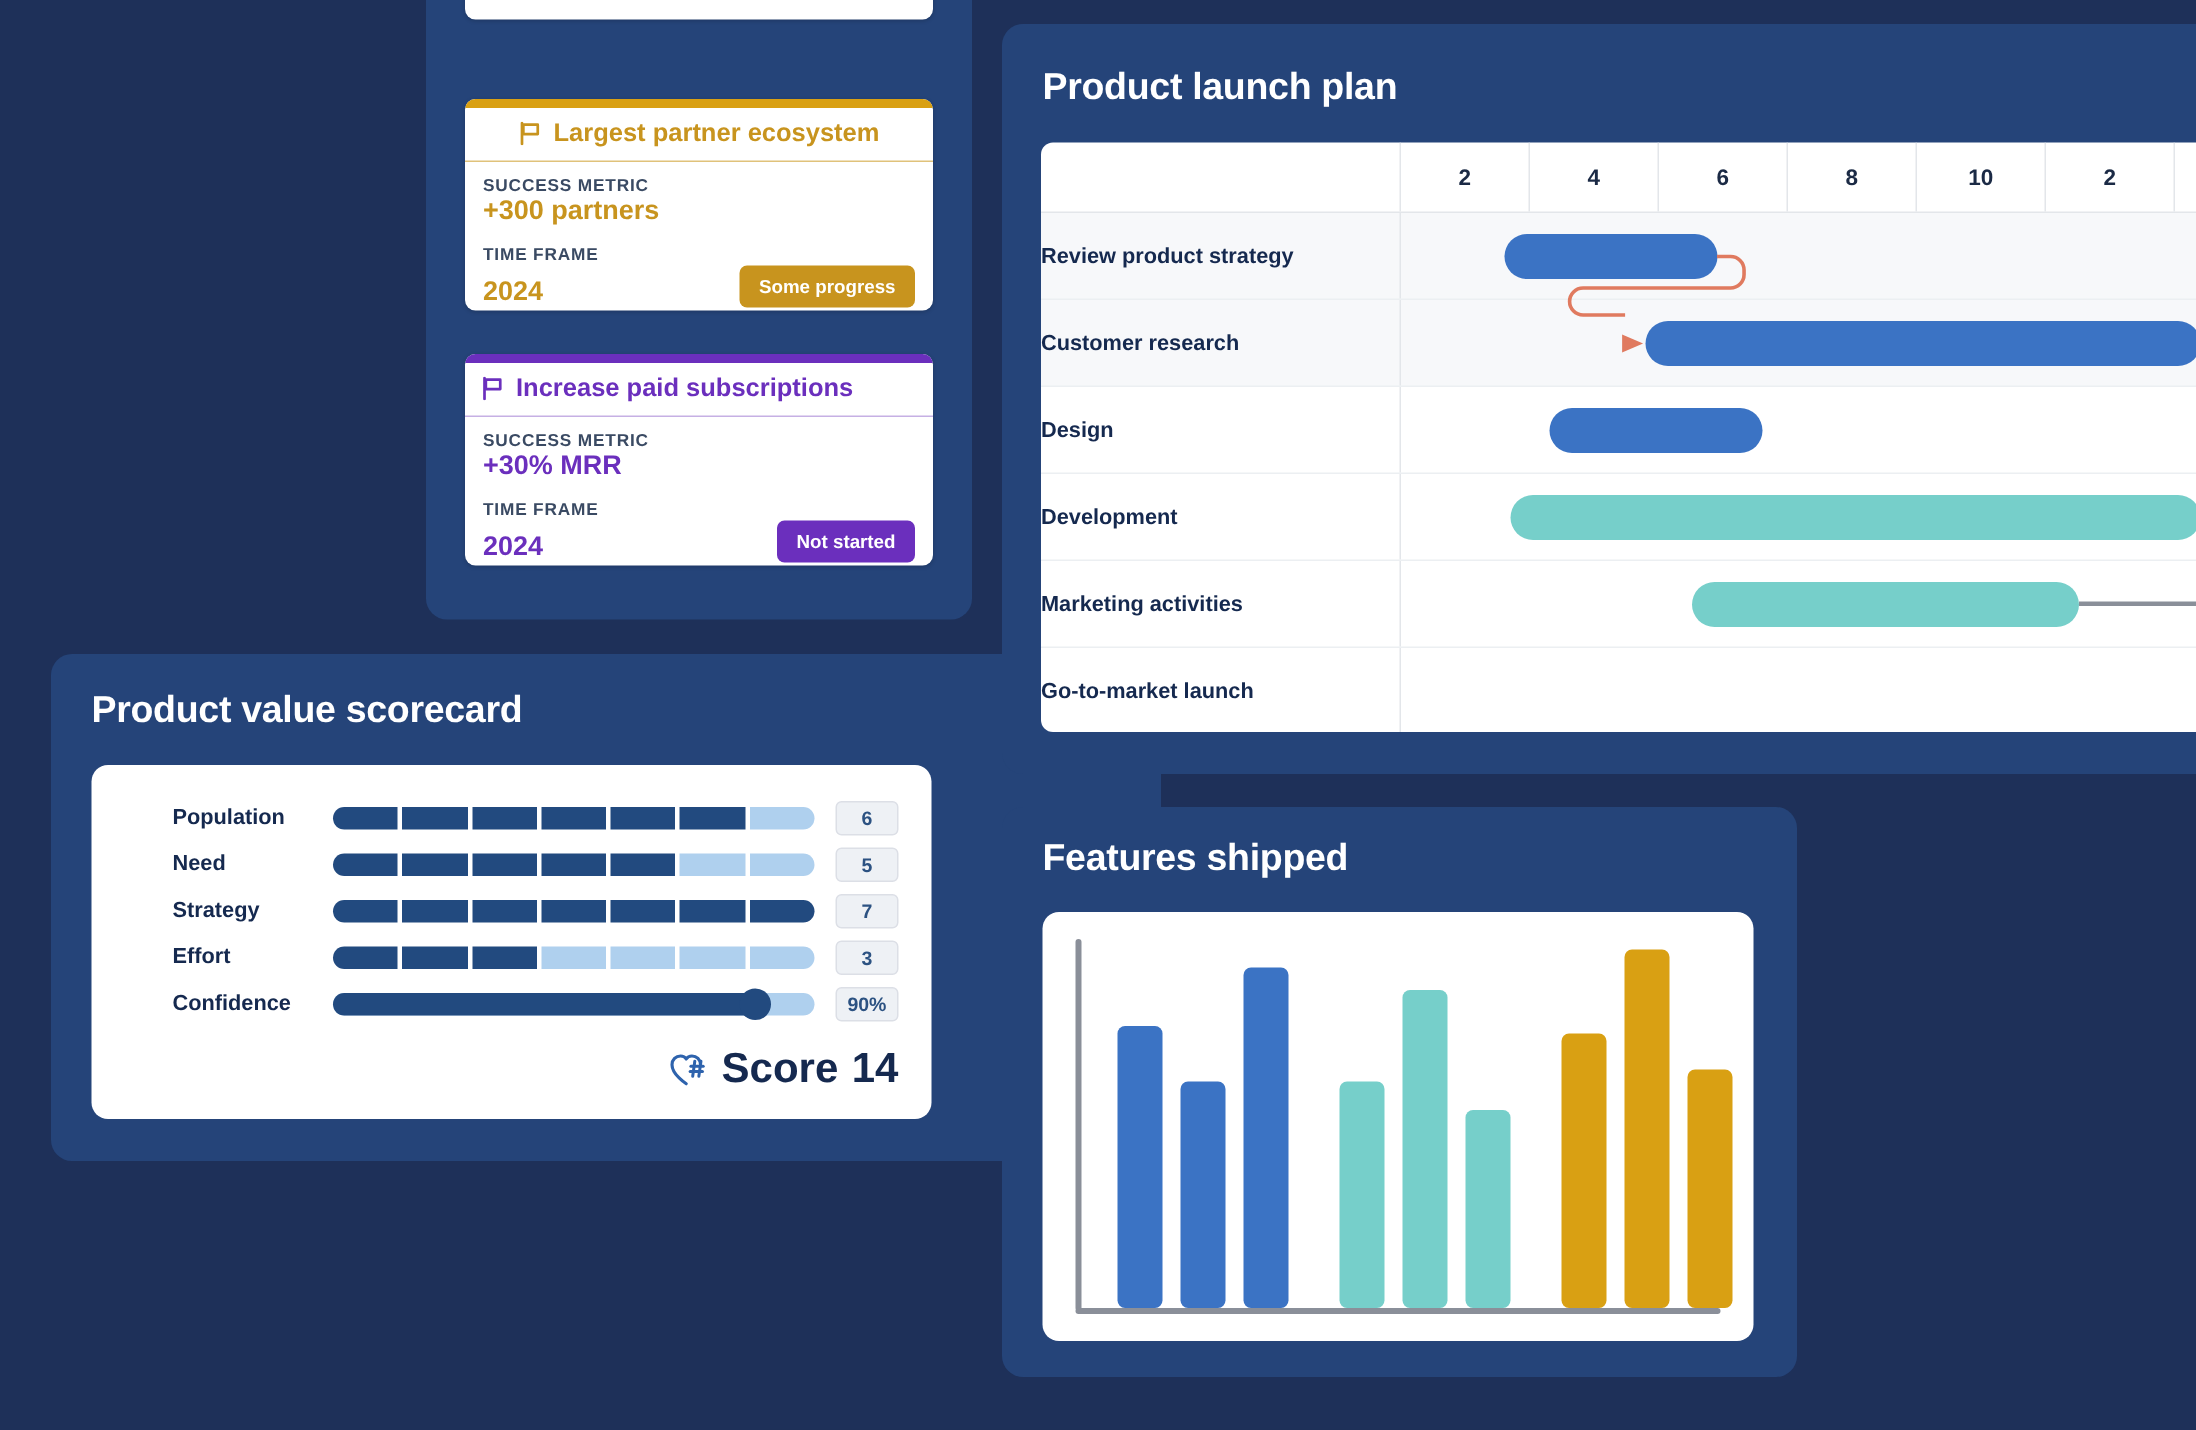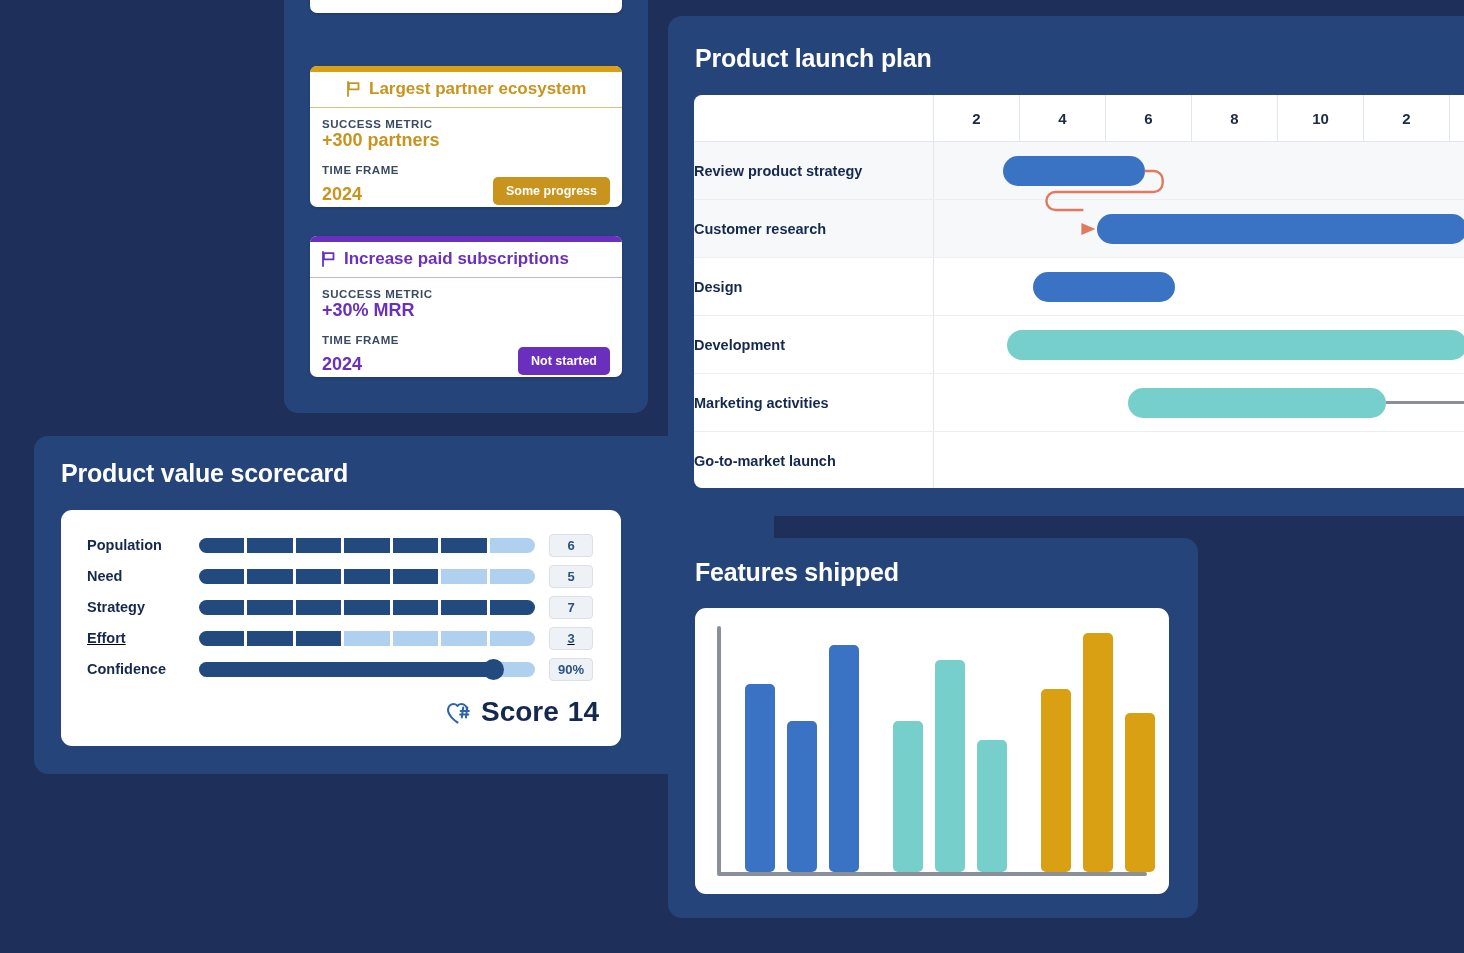--- a/index.html
+++ b/index.html
@@ -60,21 +60,21 @@
   
   #scorecard-panel { left: 34px; top: 436px; width: 740px; height: 338px; }
   #scorecard-panel .panel-title { position: absolute; left: 27px; top: 23px; }
   .sc-inner {
     position: absolute; left: 27px; top: 74px;
     width: 560px; height: 236px;
     background: #fff; border-radius: 11px;
   }
   .sc-row { position: absolute; left: 26px; width: 512px; height: 22px; display: flex; align-items: center; }
   .sc-label {
-    width: 112px; font-size: 14.5px; font-weight: 700; color: #15294f;
+    width: 112px; font-size: 14.5px; font-weight: 700; color: #15294f; margin-left: 28px;
   }
   .seg-track { position: relative; display: flex; gap: 3px; width: 336px; height: 15px; }
   .seg {
     flex: 1 1 0; height: 15px; background: #afd0ee;
   }
   .seg.on { background: #224a7f; }
   .seg:first-child { border-top-left-radius: 8px; border-bottom-left-radius: 8px; }
   .seg:last-child { border-top-right-radius: 8px; border-bottom-right-radius: 8px; }
   .slider-track {
     position: relative; width: 336px; height: 15px;
@@ -243,21 +243,21 @@
               <div class="seg on"></div>
               <div class="seg on"></div>
               <div class="seg on"></div>
               <div class="seg on"></div>
               <div class="seg on"></div>
               <div class="seg on"></div>
               <div class="seg on"></div>
             </div>
             <div class="sc-val">7</div>
           </div>
-          <div class="sc-row" style="top: 117px; text-decoration: underline;">
+          <div class="sc-row" style="top: 117px;">
             <div class="sc-label">Effort</div>
             <div class="seg-track">
               <div class="seg on"></div>
               <div class="seg on"></div>
               <div class="seg on"></div>
               <div class="seg"></div>
               <div class="seg"></div>
               <div class="seg"></div>
               <div class="seg"></div>
             </div>

